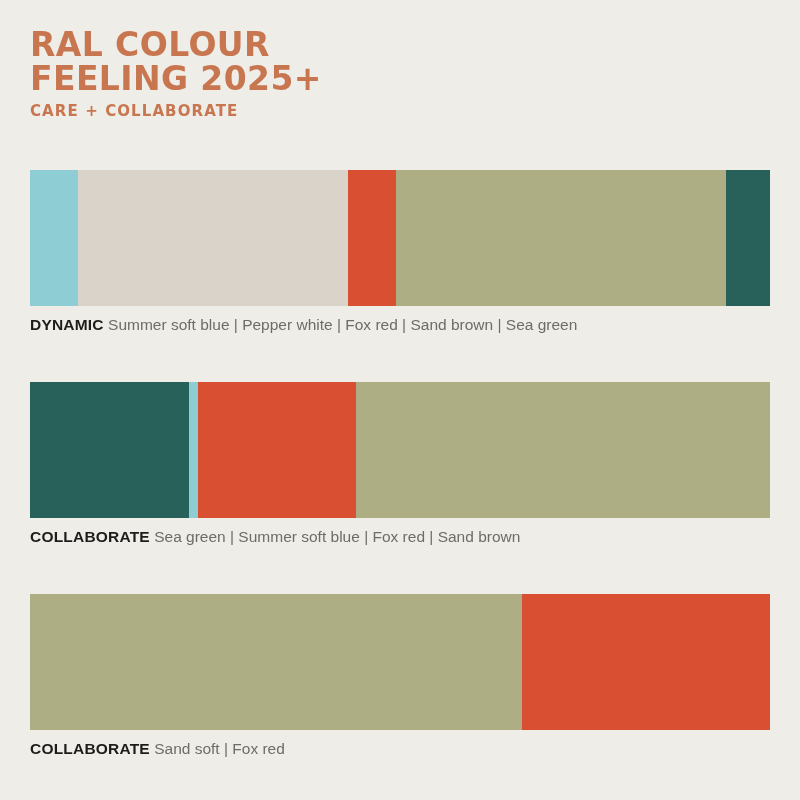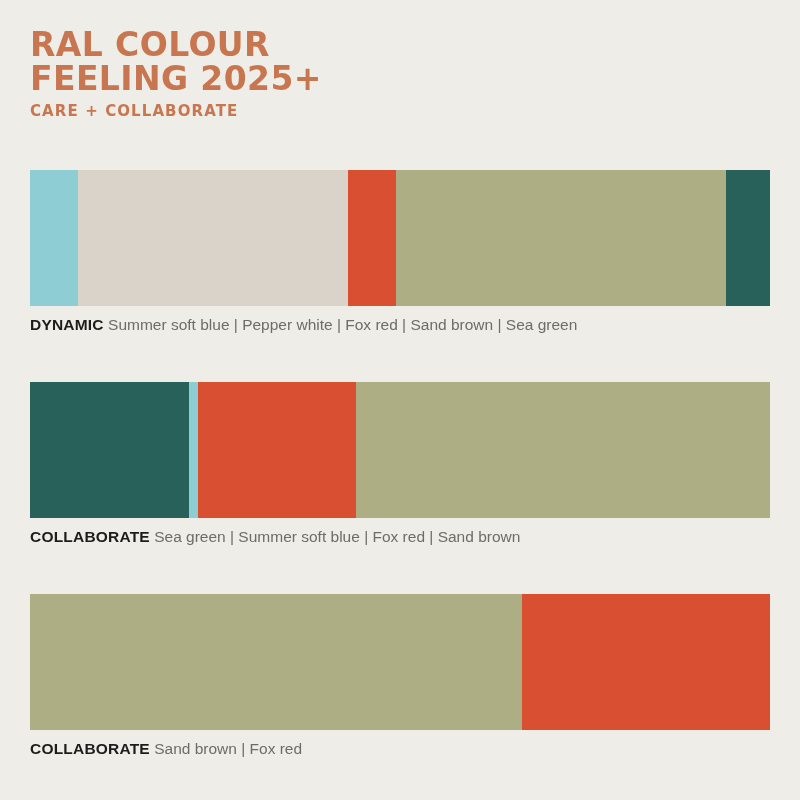--- a/index.html
+++ b/index.html
@@ -129,17 +129,17 @@
     </div>
   </div>
 
   <div class="palette-row" id="row-2">
     <div class="swatch-bar">
         <div class="swatch" title="Sand brown" style="background: rgb(174, 174, 132); width: 66.5%;"></div>
         <div class="swatch" title="Fox red" style="background: rgb(216, 79, 50); width: 33.5%;"></div>
       </div>
     <div class="row-caption">
       <span class="row-name">COLLABORATE</span>
-      <span class="row-colors">Sand brown | Fox red</span>
+      <span class="row-colors">Sand soft | Fox red</span>
     </div>
   </div>
 
 </div>
 
 </body></html>

